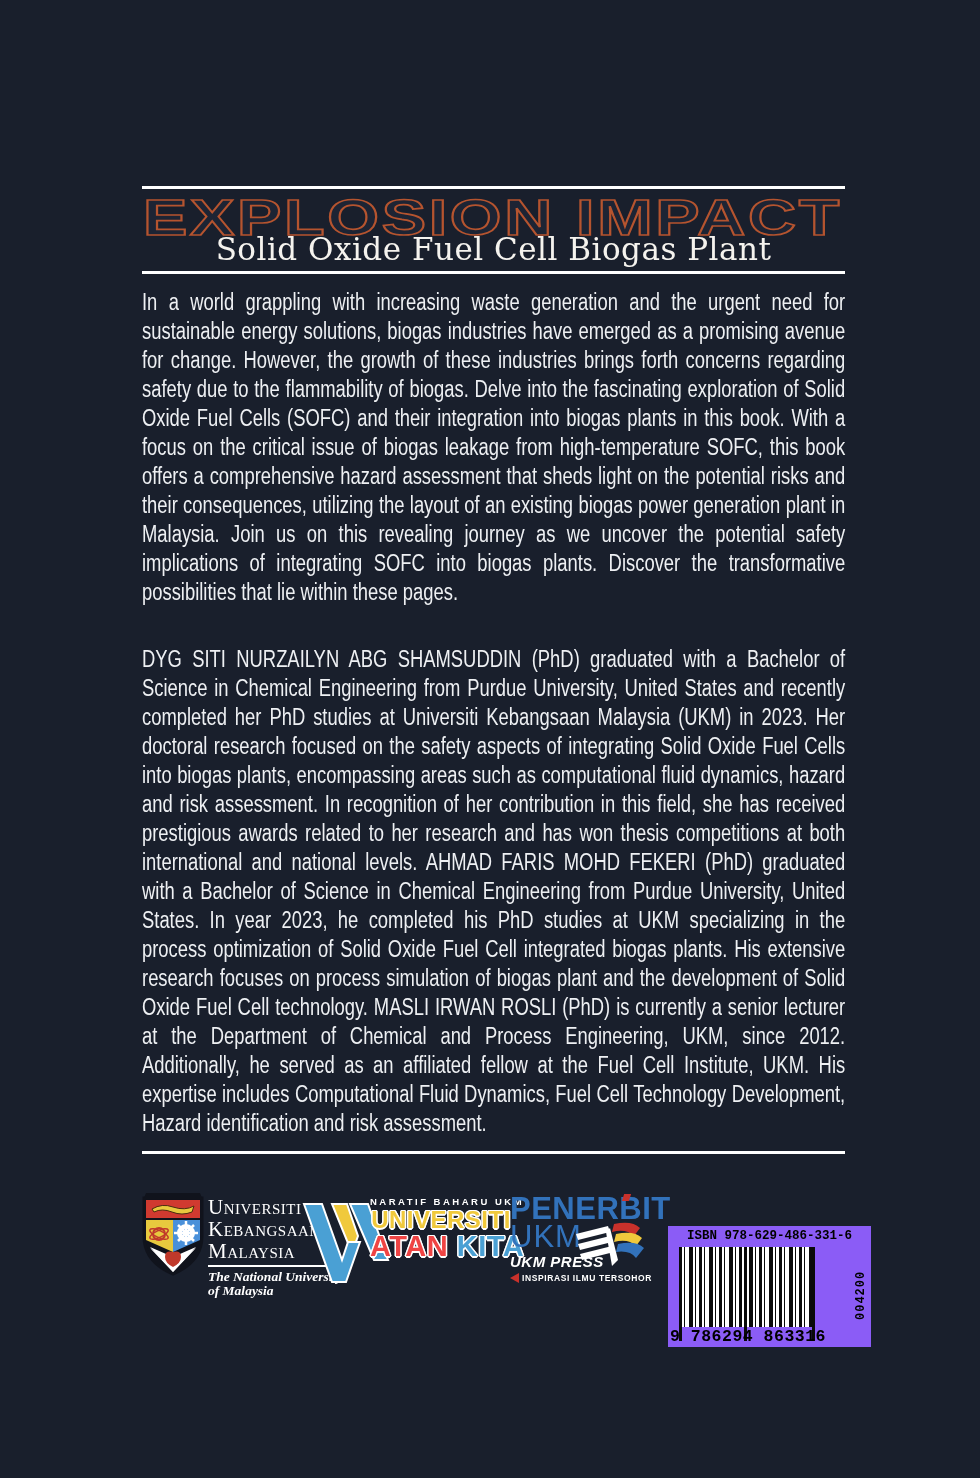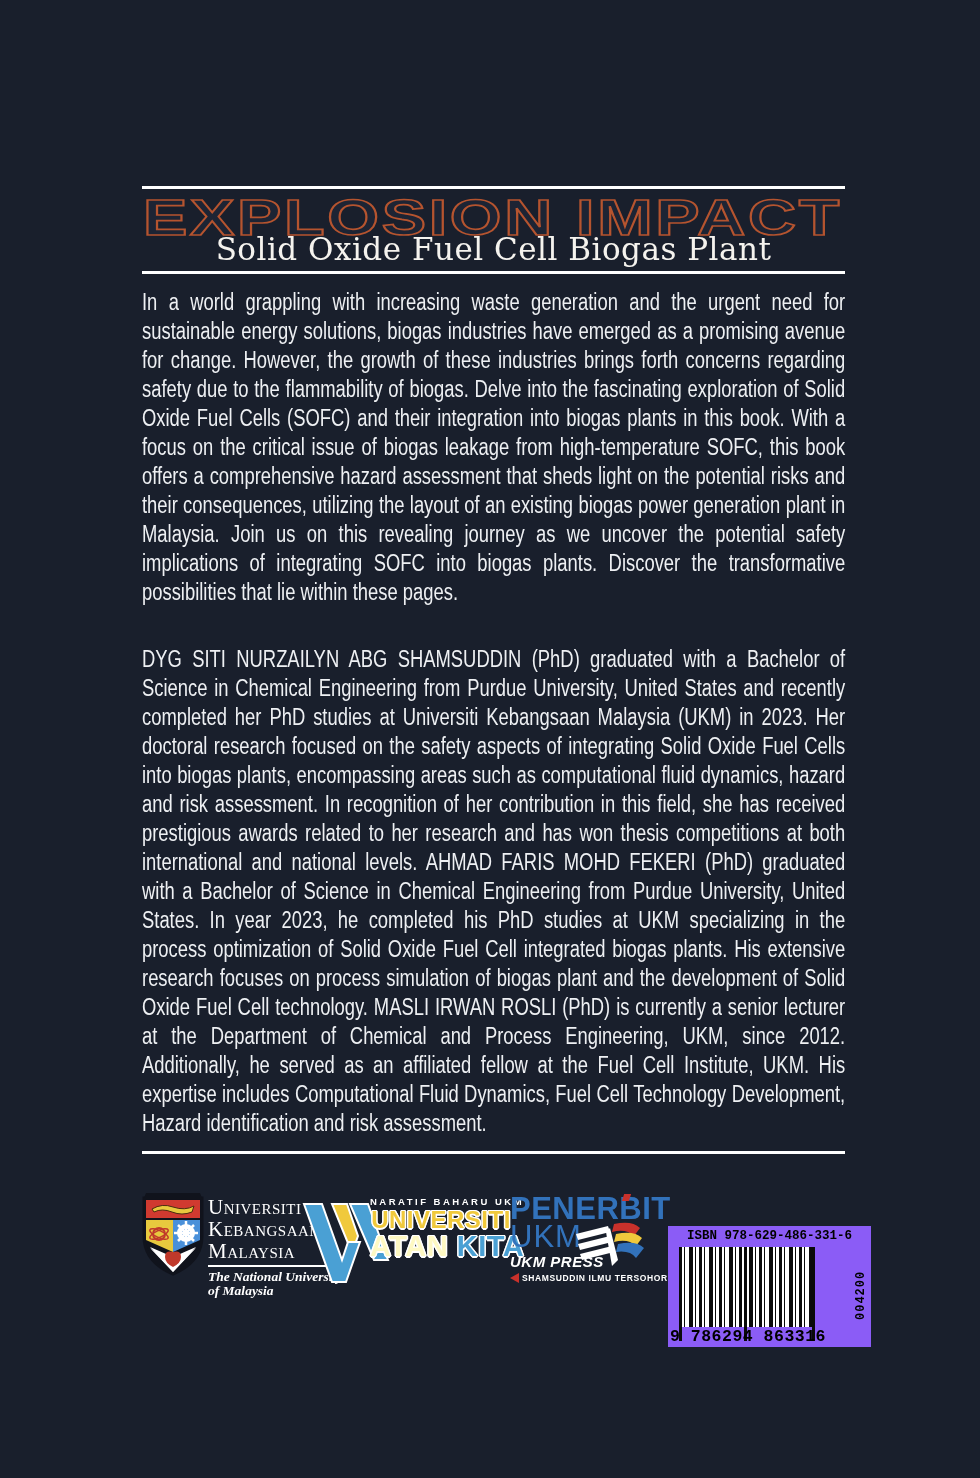--- a/index.html
+++ b/index.html
@@ -63,21 +63,21 @@
     color:#ffffff;font-weight:700;font-size:9.5px;letter-spacing:2.5px;white-space:nowrap;
   }
   .watan-universiti{
     color:#f0c93c;font-weight:800;font-size:24px;line-height:24px;letter-spacing:0.5px;
     text-shadow:-1.5px 0 #fff,1.5px 0 #fff,0 -1.5px #fff,0 1.5px #fff,-1px -1px #fff,1px 1px #fff,-1px 1px #fff,1px -1px #fff;
     white-space:nowrap;margin-top:1px;
   }
   .watan-line2{
     font-weight:800;font-size:29px;line-height:29px;letter-spacing:0.5px;white-space:nowrap;margin-top:0px;
   }
-  .watan-line2 .red{color:#fef9c3;text-shadow:-1.5px 0 #fff,1.5px 0 #fff,0 -1.5px #fff,0 1.5px #fff,-1px -1px #fff,1px 1px #fff,-1px 1px #fff,1px -1px #fff;}
+  .watan-line2 .red{color:#ef4444;text-shadow:-1.5px 0 #fff,1.5px 0 #fff,0 -1.5px #fff,0 1.5px #fff,-1px -1px #fff,1px 1px #fff,-1px 1px #fff,1px -1px #fff;}
   .watan-line2 .blue{color:#4aa0d4;text-shadow:-1.5px 0 #fff,1.5px 0 #fff,0 -1.5px #fff,0 1.5px #fff,-1px -1px #fff,1px 1px #fff,-1px 1px #fff,1px -1px #fff;}
 
   
   .penerbit-logo{position:absolute;left:368px;top:6px;width:150px;height:88px;}
   .pen-line1{position:relative;color:#3272bb;font-weight:800;font-size:31px;line-height:26px;letter-spacing:0.5px;white-space:nowrap;}
   .pen-accent{position:absolute;left:113px;top:-2px;width:7px;height:7px;background:#c9312b;transform:skewX(-18deg);}
   .pen-line2{color:#3272bb;font-weight:400;font-size:31px;line-height:29px;letter-spacing:1px;}
   .pen-book{position:absolute;left:64px;top:26px;}
   .pen-line3{color:#ffffff;font-style:italic;font-weight:700;font-size:15px;line-height:18px;margin-top:2px;letter-spacing:0.5px;}
   .pen-line4{display:flex;align-items:center;gap:3px;margin-top:2px;}
@@ -207,21 +207,21 @@
             <path d="M6 32 L38 24 L40 30 L8 38 Z"></path>
           </g>
           <path d="M40 2 q18 -4 26 4 l-6 8 q-8 -8 -22 -4 Z" fill="#c9312b"></path>
           <path d="M42 12 q18 -4 26 4 l-6 8 q-8 -8 -22 -4 Z" fill="#f0c93c"></path>
           <path d="M44 22 q18 -4 26 4 l-8 10 q-6 -8 -20 -6 Z" fill="#3272bb"></path>
           <path d="M36 6 L44 38 L38 44 L32 10 Z" fill="#ffffff"></path>
         </svg>
         <div class="pen-line3">UKM PRESS</div>
         <div class="pen-line4">
           <span class="pen-tri"></span>
-          <span class="pen-line4-text">SHAMSUDDIN ILMU TERSOHOR</span>
+          <span class="pen-line4-text">INSPIRASI ILMU TERSOHOR</span>
         </div>
       </div>
 
 
       <div class="barcode">
         <div class="bc-isbn">ISBN 978-629-486-331-6</div>
         <div class="bc-bars"></div>
         <div class="bc-guard-l"></div>
         <div class="bc-guard-m"></div>
         <div class="bc-guard-r"></div>

